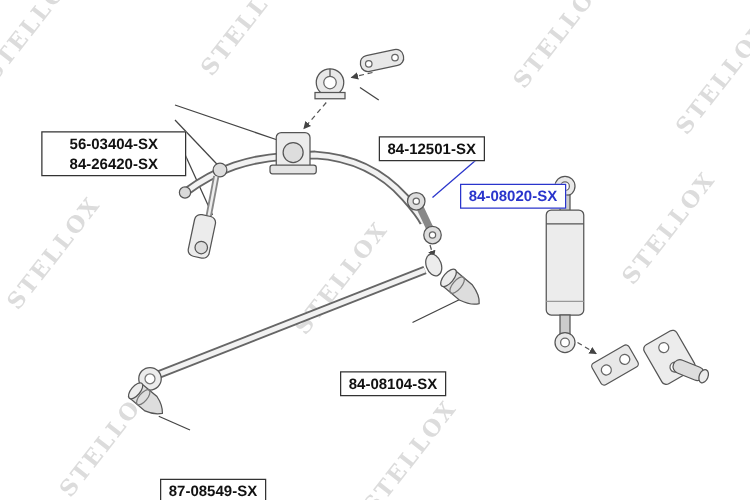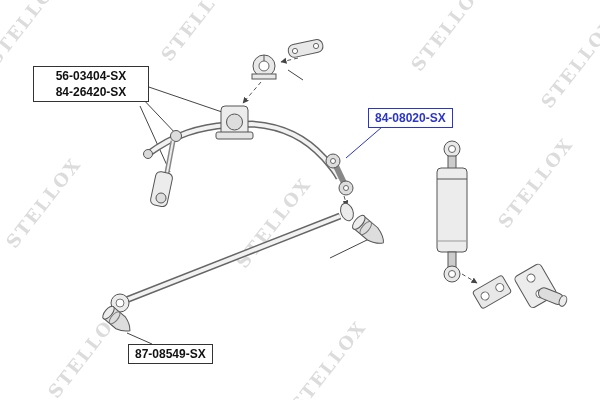--- a/index.html
+++ b/index.html
@@ -17,20 +17,21 @@
   }
   
   #diagram { position:absolute; left:0; top:0; z-index:2; }
   
   .label-box {
     position:absolute; z-index:3; background:#ffffff;
     border:1px solid #333333; padding:1px 6px;
     font:700 12px "Liberation Sans", sans-serif;
     color:#111111; text-align:center; line-height:16px;
     cursor:pointer;
+    margin-top:39px;
   }
   .label-box.blue { color:#2a35cc; border-color:#2a35cc;text-align:right; }
 </style>
 </head>
 <body>
 
 <div id="stage">
 
   <span class="wm" style="left:-8px;  top:52px">STELLOX</span>
   <span class="wm" style="left:165px; top:48px">STELLOX</span>
@@ -152,18 +153,20 @@
         <ellipse cx="564" cy="296.5" rx="3.5" ry="5.5" fill="#ececec" stroke="#555"></ellipse>
       </g>
     </g>
   </svg>
 
   <div class="label-box" style="left:33px; top:66px; width:102px">
     <div>56-03404-SX</div>
     <div>84-26420-SX</div>
   </div>
 
+  <div class="label-box" style="left:303px; top:70px">84-12501-SX</div>
 
   <div class="label-box blue" style="left:368px; top:108px">84-08020-SX</div>
 
+  <div class="label-box" style="left:272px; top:258px">84-08104-SX</div>
 
   <div class="label-box" style="left:128px; top:344px">87-08549-SX</div>
 </div>
 
 </body></html>

